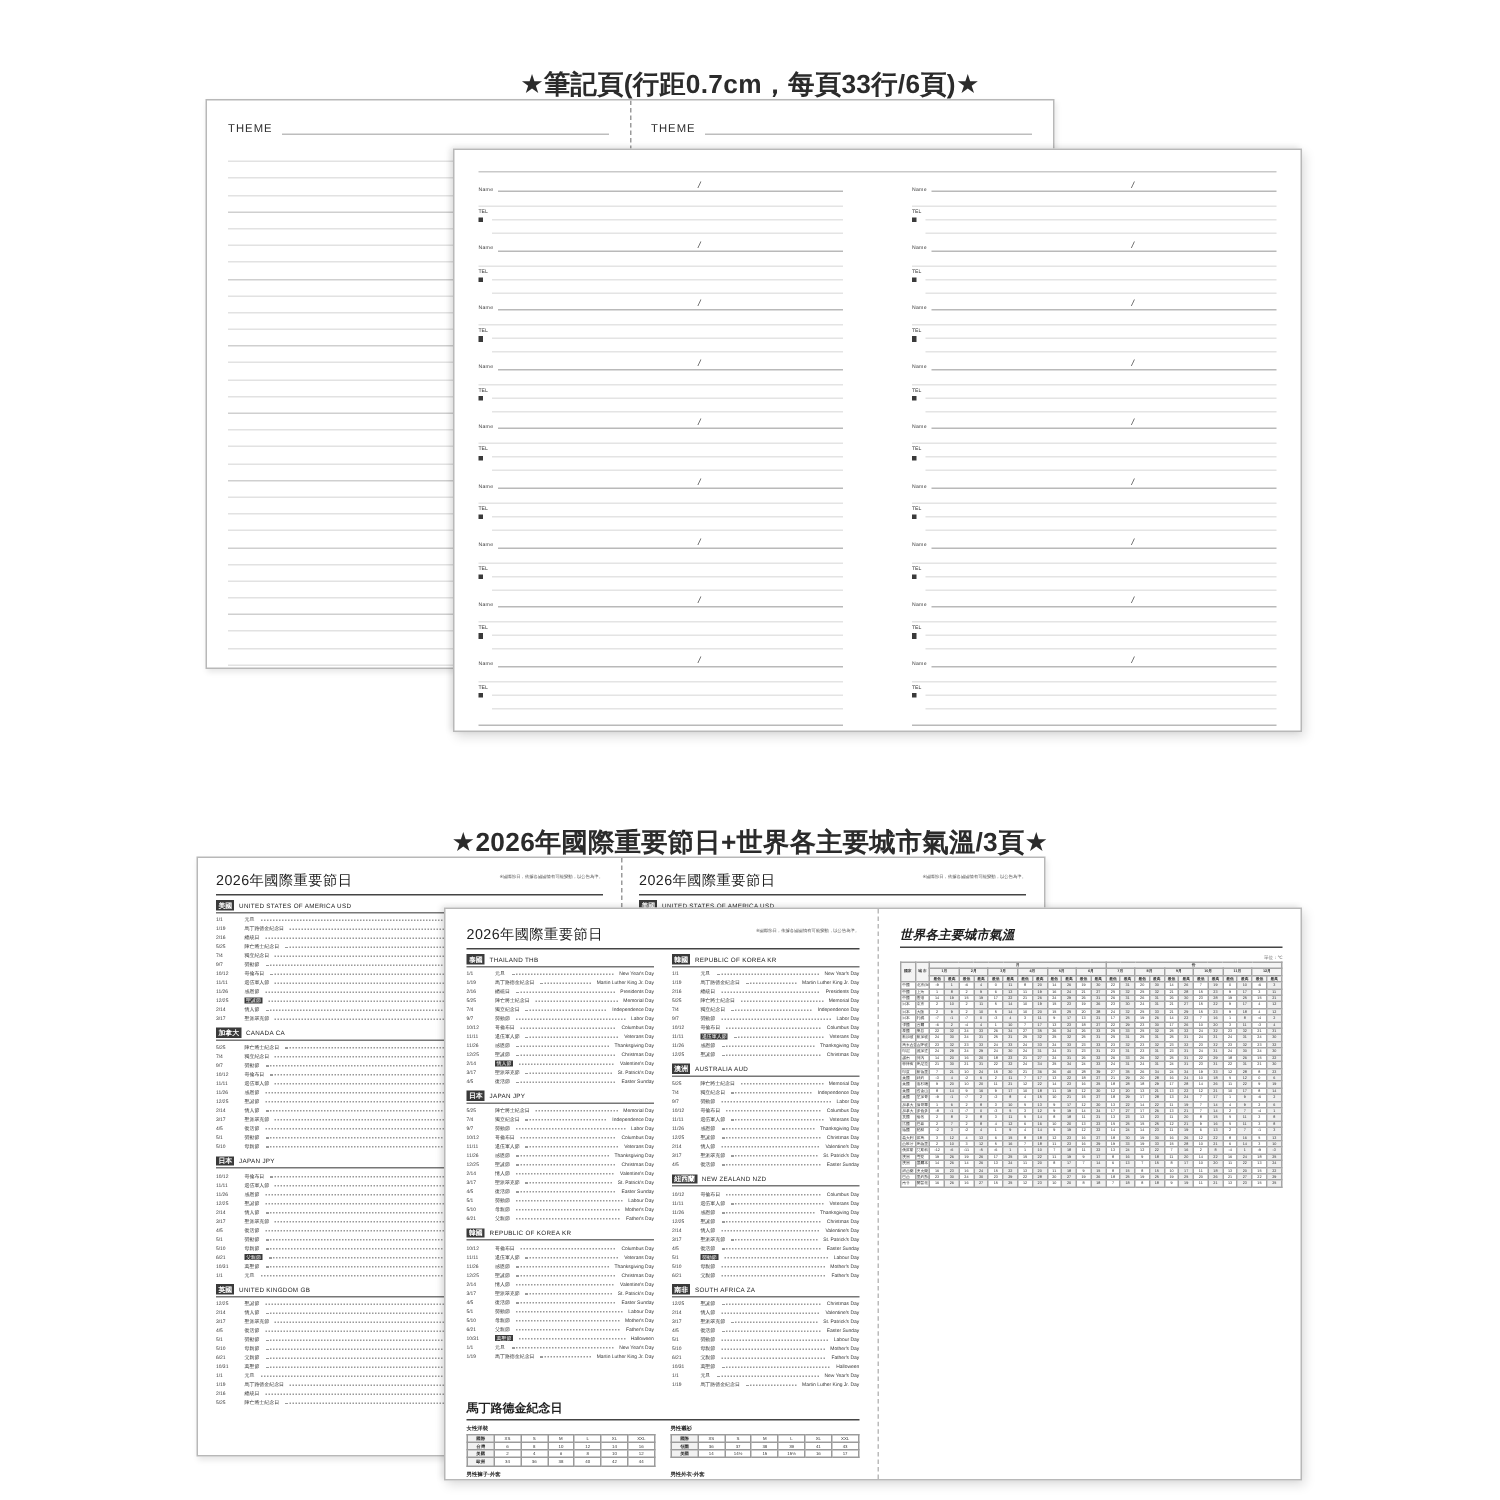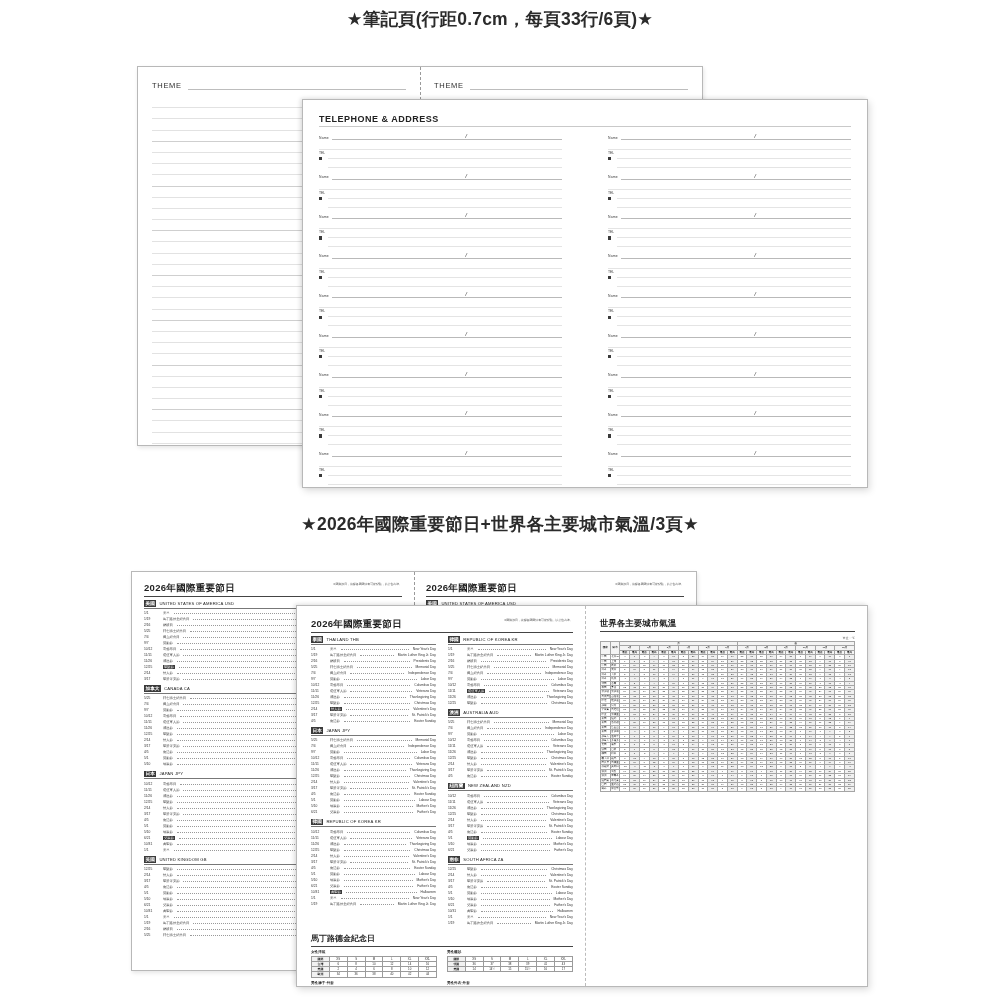--- a/index.html
+++ b/index.html
@@ -14,20 +14,21 @@
   .stage{position:relative;width:1000px;height:1000px;}
 
   
   .heading-block{
     position:absolute;left:0;width:1000px;text-align:center;
     font-weight:700;color:#2b2b2b;letter-spacing:.2px;
   }
   .heading-block .hl{
     display:block;font-size:17.5px;line-height:23px;
     white-space:nowrap;
+    margin-top:37px;
   }
   #heading-top{top:8px;}
   #heading-bottom{top:513px;}
 
   
   .sheet{
     position:absolute;
     background:#ffffff;
     border:1px solid #b8b8b8;
     box-sizing:border-box;
@@ -89,21 +90,21 @@
   }
   .addr-stack .rules{flex:1;}
 
   
   #holiday-spread{left:131px;top:571px;width:566px;height:400px;}
   .hol-half{position:absolute;top:0;height:100%;width:50%;box-sizing:border-box;padding:10px 12px 0 12px;}
   .hol-half.left{left:0;}
   .hol-half.right{left:50%;}
   .hol-head{display:flex;align-items:flex-start;justify-content:space-between;}
   .hol-title{
-    font-size:9.5px;font-weight:700;color:#1f1f1f;letter-spacing:.3px;
+    font-size:9.5px;font-weight:400;color:#1f1f1f;letter-spacing:.3px;
     line-height:12px;white-space:nowrap;
   }
   .hol-note{
     font-size:2.9px;line-height:4px;color:#555;text-align:right;
     max-width:150px;white-space:nowrap;
   }
   .hol-rule{border-bottom:1.2px solid #444;margin-top:2px;margin-bottom:3px;}
   .ctry-block{margin-bottom:4px;}
   .ctry-head{display:flex;align-items:baseline;gap:3px;}
   .ctry-cn{
@@ -136,21 +137,21 @@
   .size-cap{font-size:3.6px;line-height:5px;color:#222;margin-bottom:1px;font-weight:700;}
   table.mini{border-collapse:collapse;width:100%;table-layout:fixed;}
   table.mini td,table.mini th{
     border:.5px solid #9b9b9b;font-size:2.9px;line-height:4.2px;
     text-align:center;padding:0;color:#333;font-weight:400;
     overflow:hidden;white-space:nowrap;
   }
   table.mini td.rh{background:#f2f2f2;font-weight:700;}
 
   
-  .temp-title{font-size:8.5px;font-weight:700;color:#1f1f1f;line-height:11px;}
+  .temp-title{font-size:8.5px;font-weight:700;color:#1f1f1f;line-height:11px;font-style:italic;}
   .temp-rule{border-bottom:1.2px solid #444;margin:2px 0 4px 0;}
   .temp-unit{font-size:3px;color:#555;text-align:right;line-height:4px;margin-bottom:1px;}
   table.temp{border-collapse:collapse;width:100%;table-layout:fixed;}
   table.temp td,table.temp th{
     border:.4px solid #a5a5a5;font-size:2.5px;line-height:3.4px;
     text-align:center;padding:0;color:#333;font-weight:400;
     overflow:hidden;white-space:nowrap;
   }
   table.temp td.city{text-align:left;padding-left:.6px;}
   table.temp th{background:#f4f4f4;font-weight:700;}
@@ -243,21 +244,20 @@
           <div class="note-line"></div>
           <div class="note-line"></div>
           <div class="note-line"></div>
           <div class="note-line strong"></div>
         </div>
     </div>
     <div class="note-gutter"></div>
   </div>
 
   <div class="sheet front" id="addr-sheet">
-    <div class="addr-title">TELEPHONE &amp; ADDRESS</div>
     <div class="addr-title-rule"></div>
     <div class="addr-cols">
       <div class="addr-col" id="addr-col-left">
           <div class="addr-entry">
             <div class="addr-name-row">
               <span class="addr-tiny">Name</span>
               <span class="addr-name-rule">
                 <span class="tel-mark">/</span>
               </span>
             </div>

